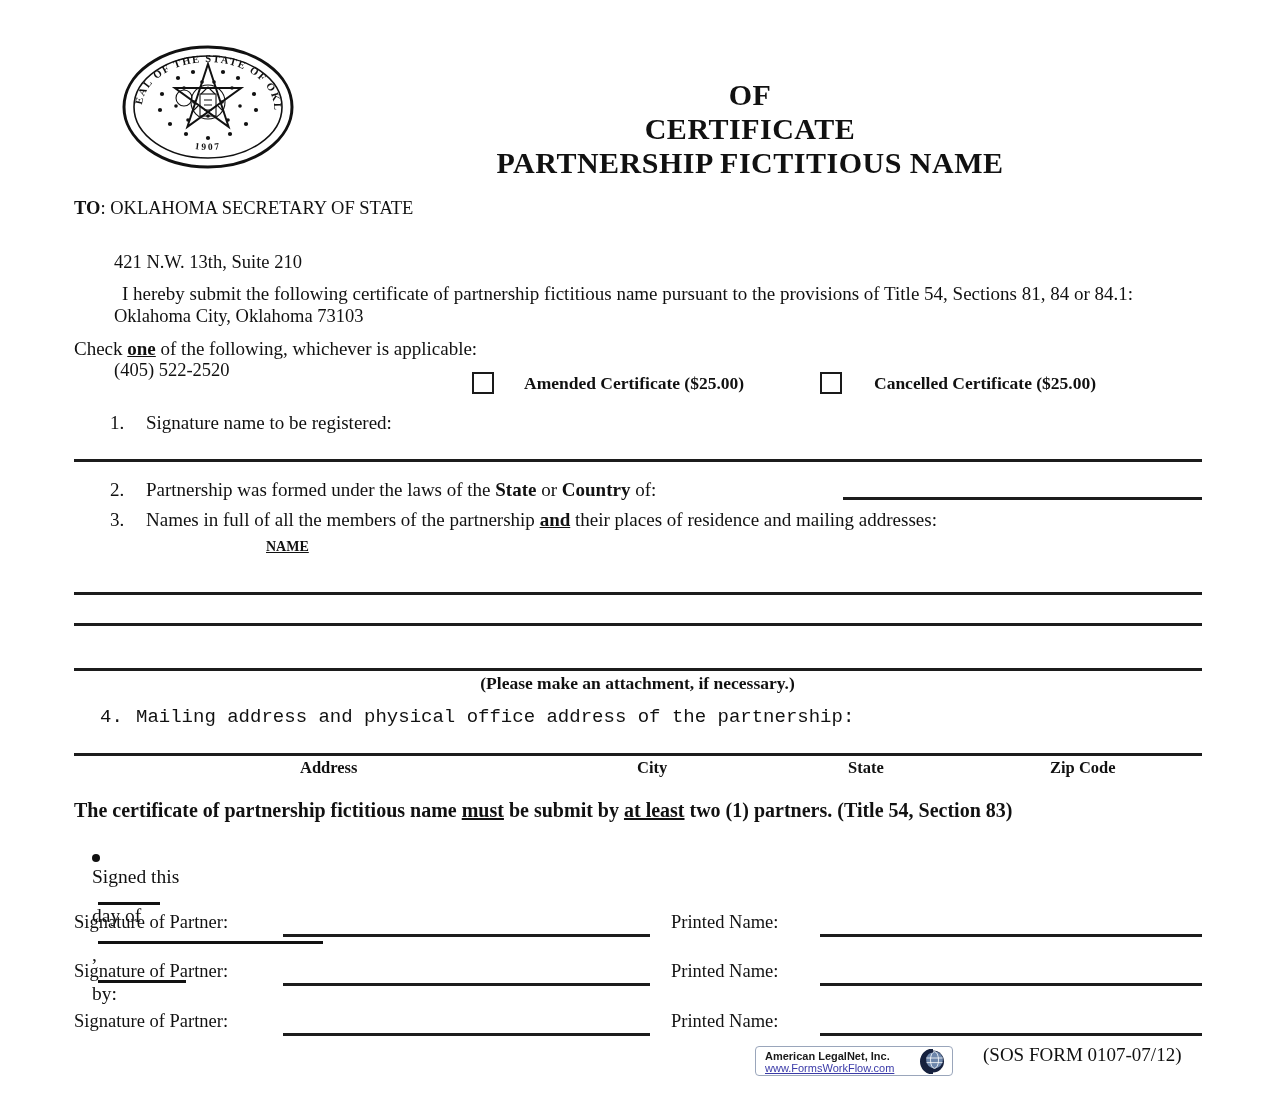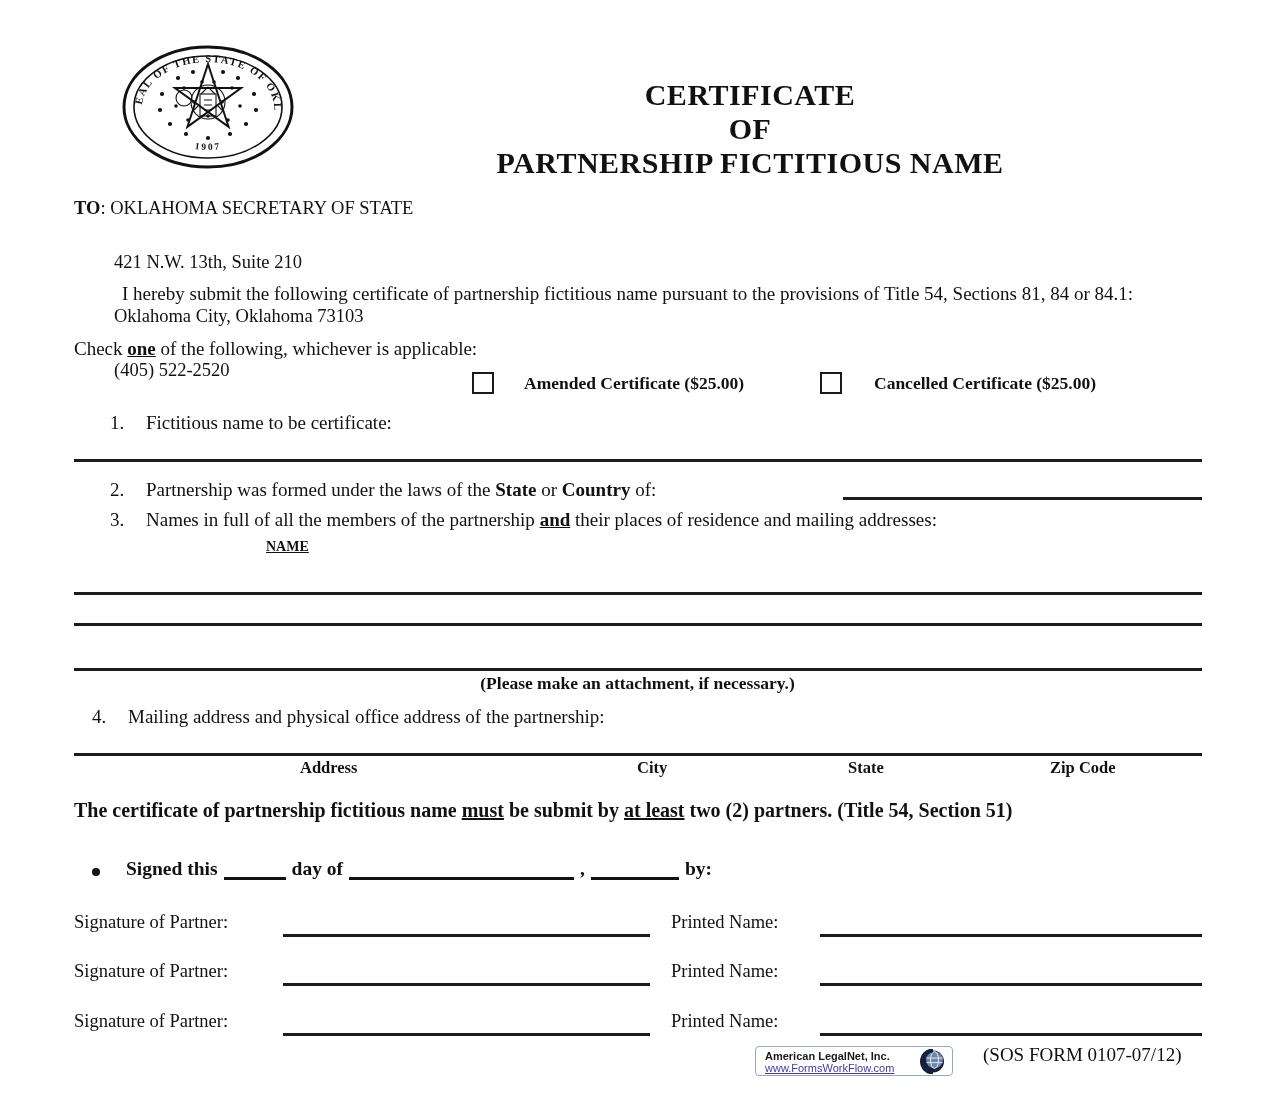--- a/index.html
+++ b/index.html
@@ -164,25 +164,26 @@
     font-weight: bold;
     font-size: 20px;
     line-height: 25px;
   }
 
   
   .signed-row {
     position: absolute;
     left: 92px;
     top: 858px;
-    font-weight: bold;
+    font-weight: normal;
     font-size: 19.5px;
     white-space: nowrap;
     display: flex;
-    align-items: flex-end;
+    align-items: flex-start;
+    flex-direction: column;
   }
   .bullet {
     display: inline-block;
     width: 8px;
     height: 8px;
     border-radius: 50%;
     background: #111;
     margin-right: 26px;
     position: relative;
     top: -4px;
@@ -306,22 +307,22 @@
         <circle cx="66" cy="56" r="8"></circle>
         <rect x="82" y="52" width="16" height="22"></rect>
         <path d="M83 52 l7 -7 l7 7"></path>
         <path d="M86 58 h8 M86 63 h8 M86 68 h8"></path>
         <path d="M74 70 l6 -6 M106 70 l-6 -6"></path>
       </g>
     </svg>
   </div>
 
   <div class="title-block">
+    <span class="title-line">OF</span>
     <span class="title-line">CERTIFICATE</span>
-    <span class="title-line">OF</span>
     <span class="title-line">PARTNERSHIP FICTITIOUS NAME</span>
   </div>
 
   <div class="to-block">
     <div>
       <span class="to-label">TO</span><span>:</span>
       <span>OKLAHOMA SECRETARY OF STATE</span>
     </div>
     <div class="to-lines">
       <div>421 N.W. 13th, Suite 210</div>
@@ -341,53 +342,53 @@
       <span class="cb-box"></span>
       <span class="cb-label" style="margin-left:30px;">Amended Certificate ($25.00)</span>
     </div>
     <div class="cb-item" style="left:746px; top:0;">
       <span class="cb-box"></span>
       <span class="cb-label" style="margin-left:32px;">Cancelled Certificate ($25.00)</span>
     </div>
   </div>
 
   <div class="item" style="left:110px; top:411px;">
-    <span class="num">1.</span><span>Fictitious name to be certificate:</span>
+    <span class="num">1.</span><span>Signature name to be registered:</span>
   </div>
   <div class="rule" style="left:74px; top:459px; width:1128px;"></div>
 
   <div class="item" style="left:110px; top:478px;">
     <span class="num">2.</span><span>Partnership was formed under the laws of the </span><span class="b">State</span><span> or </span><span class="b">Country</span><span> of:</span>
   </div>
   <div class="rule" style="left:843px; top:497px; width:359px;"></div>
 
   <div class="item" style="left:110px; top:508px;">
     <span class="num">3.</span><span>Names in full of all the members of the partnership </span><span class="u-bold">and</span><span> their places of residence and mailing addresses:</span>
   </div>
 
   <div class="col-hdr" style="left:266px; top:539px;">NAME</div>
 
   <div class="rule" style="left:74px; top:592px; width:1128px;"></div>
   <div class="rule" style="left:74px; top:623px; width:1128px;"></div>
   <div class="rule" style="left:74px; top:668px; width:1128px;"></div>
 
   <div class="attach-note">(Please make an attachment, if necessary.)</div>
 
-  <div class="item" style="left:92px; top:705px;">
+  <div class="item" style="left:100px; top:705px;font-family:Liberation Mono, monospace;">
     <span class="num">4.</span><span>Mailing address and physical office address of the partnership:</span>
   </div>
   <div class="rule" style="left:74px; top:753px; width:1128px;"></div>
 
   <div class="addr-lbl" style="left:300px; top:758px;">Address</div>
   <div class="addr-lbl" style="left:637px; top:758px;">City</div>
   <div class="addr-lbl" style="left:848px; top:758px;">State</div>
   <div class="addr-lbl" style="left:1050px; top:758px;">Zip Code</div>
 
   <div class="statement">
-    <span>The certificate of partnership fictitious name </span><span class="u">must</span><span> be submit by </span><span class="u">at least</span><span> two (2) partners.   (Title 54, Section 51)</span>
+    <span>The certificate of partnership fictitious name </span><span class="u">must</span><span> be submit by </span><span class="u">at least</span><span> two (1) partners.   (Title 54, Section 83)</span>
   </div>
 
   <div class="signed-row">
     <span class="bullet"></span>
     <span>Signed this</span>
     <span class="blank blank-sm"></span>
     <span>day of</span>
     <span class="blank blank-md"></span>
       <span>,</span>
     <span class="blank blank-xs"></span>

